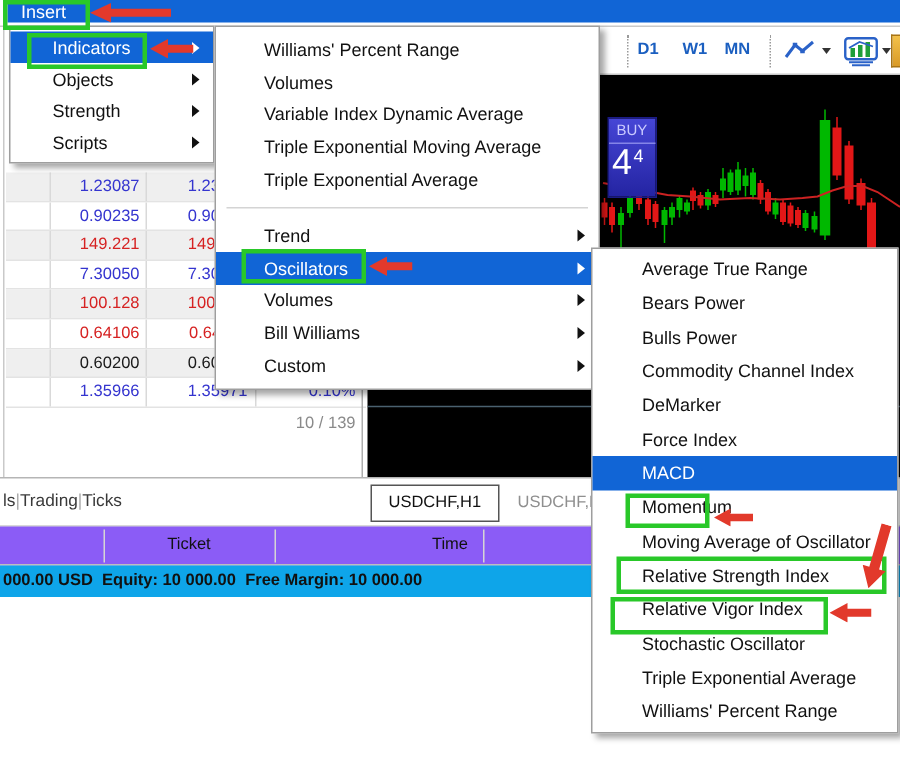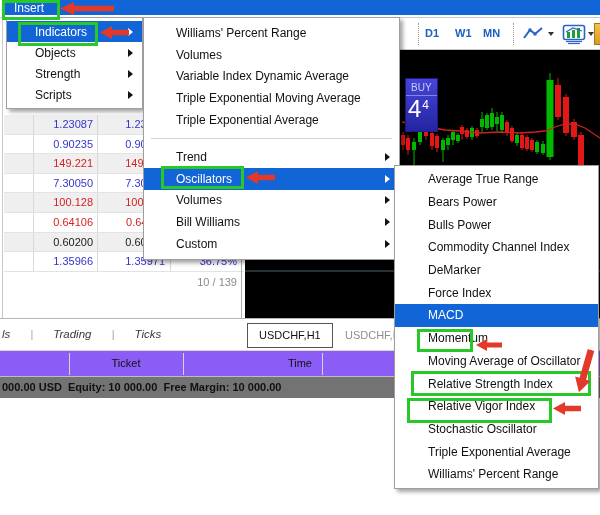--- a/index.html
+++ b/index.html
@@ -44,33 +44,33 @@
   .buy { position:absolute; left:160px; top:28px; width:33px; height:54px;
          background:linear-gradient(180deg,#4646d6,#2424a2); border:1px solid #1b1b86; }
   .buy-label { display:block; font-size:10px; color:#c9c9ff; padding:3px 0 2px 5px;
                border-bottom:1px solid #8585e8; }
   .buy-price { display:block; font-size:24px; color:#fff; line-height:26px; padding-left:2px; }
   .buy-sup { font-size:12px; position:relative; top:-8px; margin-left:1px; }
 
   
   .tabstrip { position:absolute; left:0; top:318px; width:600px; height:32px; background:#fff;
               border-top:1px solid #b5b5b5; z-index:1; }
-  .left-tabs { position:absolute; left:2px; top:9px; font-size:11.5px; color:#3a3a3a; display:flex; gap:20px;font-style:italic; }
+  .left-tabs { position:absolute; left:2px; top:9px; font-size:11.5px; color:#3a3a3a; display:flex; gap:0; }
   .left-tabs .pipe { color:#a8a8a8; }
   .chart-tab-active { position:absolute; left:247px; top:4px; height:25px; background:#fff;
                       border:1px solid #555; font-size:11px; line-height:23px; padding:0 11px; }
   .chart-tab-inactive { position:absolute; left:345px; top:10px; font-size:11px; color:#8f8f8f; }
 
   
   .tbx-header { position:absolute; left:0; top:350px; width:600px; height:27px; background:#8b5cf6;
                 border-top:1px solid #d8d8d8; border-bottom:1px solid #bdbdbd; font-size:11px; z-index:1; }
   .tbx-line { position:absolute; top:2px; height:22px; width:0; border-left:1px solid #d5d5d5; }
   .tbx-ticket { position:absolute; left:70px; top:6px; width:112px; text-align:center; }
   .tbx-time { position:absolute; left:183px; top:6px; width:134px; text-align:right; padding-right:5px; }
-  .statusbar { position:absolute; left:0; top:377px; width:600px; height:21px; background:#737373;
+  .statusbar { position:absolute; left:0; top:377px; width:600px; height:21px; background:#0ea5e9;
                font-size:11px; font-weight:bold; line-height:21px; padding-left:2px; white-space:pre; z-index:1; }
 
   
   .menu { position:absolute; background:#fff; border:1px solid #9e9e9e;
           box-shadow:3px 3px 4px rgba(0,0,0,0.35); }
   .mi { position:relative; font-size:12px; display:flex; align-items:center; }
   .mi.hl { background:var(--accent); color:#fff; }
   .menu-sep { height:1px; background:#d4d4d4; margin:7px 7px; }
   .sub-arrow { position:absolute; right:9px; width:0; height:0;
                border-left:5px solid currentColor; border-top:4px solid transparent; border-bottom:4px solid transparent; }
@@ -181,21 +181,21 @@
         <div class="mw-row">
           <div class="c-sym"></div>
           <div class="c-bid flat">0.60200</div>
           <div class="c-ask flat">0.60220</div>
           <div class="c-pct flat"></div>
         </div>
         <div class="mw-row">
           <div class="c-sym"></div>
           <div class="c-bid up">1.35966</div>
           <div class="c-ask up">1.35971</div>
-          <div class="c-pct up">36.75%</div>
+          <div class="c-pct up">0.10%</div>
         </div>
       </div>
     <div class="mw-counter">10 / 139</div>
   </div>
 
   <div class="divider-v"></div>
   <div class="chart">
     <svg id="chart-svg" width="355" height="268">
         <line x1="0" y1="221" x2="355" y2="221" stroke="#4a616f" stroke-width="1"></line>
         <line x1="158" y1="82" x2="158" y2="100" stroke="#e21717" stroke-width="1"></line>

